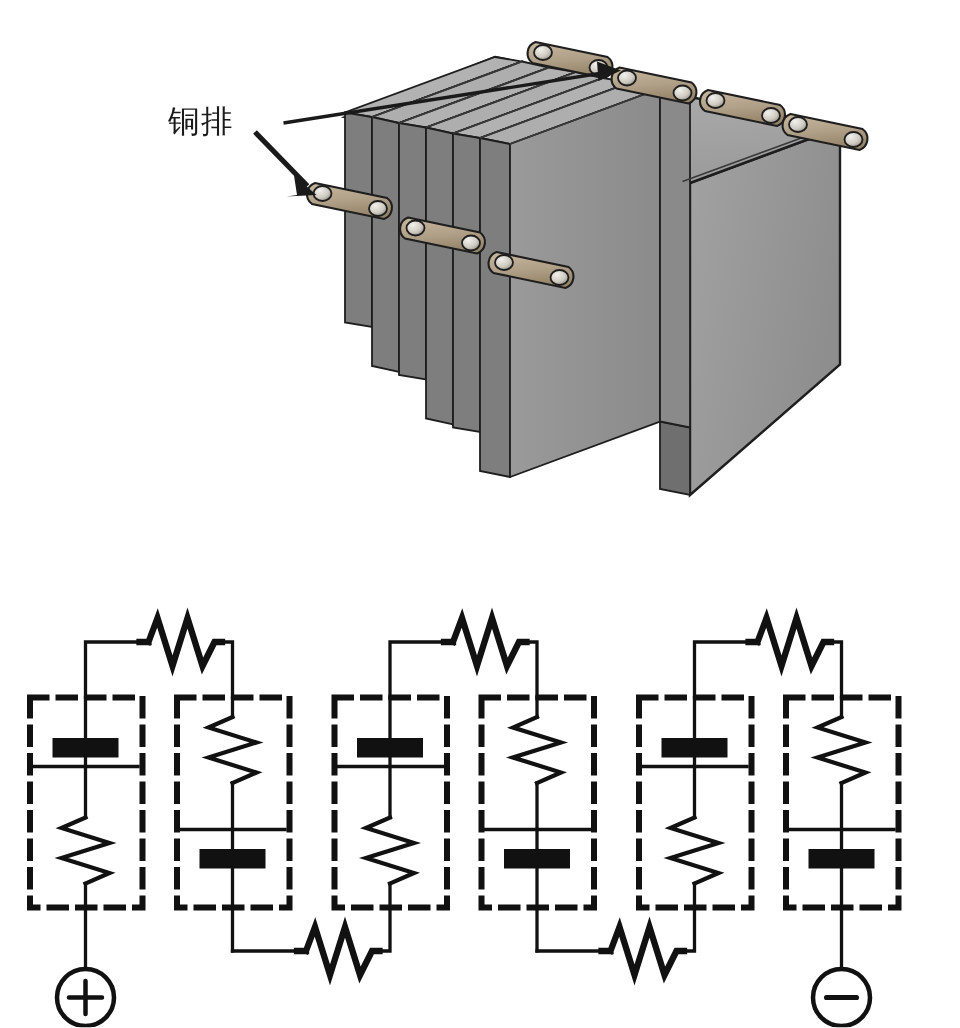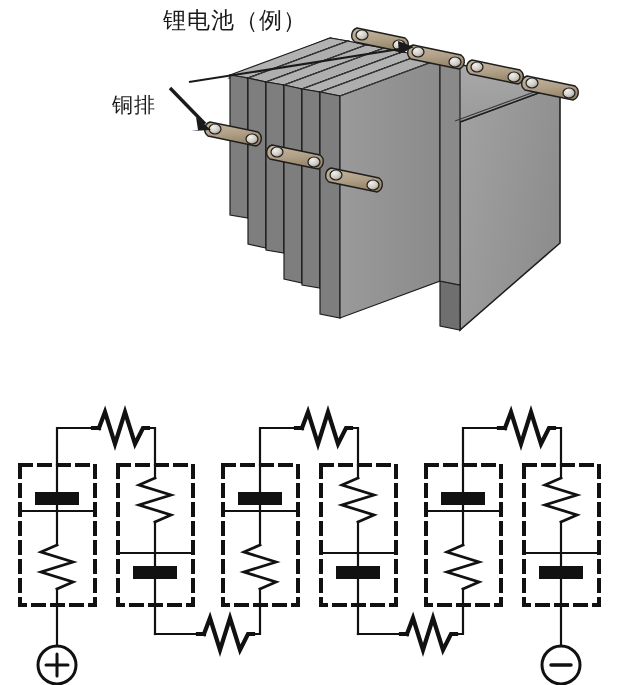--- a/index.html
+++ b/index.html
@@ -38,21 +38,20 @@
     left: 163px;
     top: 6px;
     font-size: 23px;
     line-height: 28px;
   }
   #busbar-label {
     left: 112px;
     top: 68px;
     font-size: 21px;
     line-height: 26px;
-    margin-top: 24px;
   }
   #watermark {
     position: absolute;
     left: 205px;
     top: 657px;
     font-family: "DejaVu Sans Mono", "Liberation Mono", monospace;
     font-size: 19px;
     letter-spacing: 1.2px;
     color: #2a2a2a;
     white-space: nowrap;
@@ -304,18 +303,17 @@
     <g>
       <circle cx="57" cy="665" r="19" fill="#ffffff" stroke="#111111" stroke-width="3"></circle>
       <path d="M57,654 L57,676 M46,665 L68,665" stroke="#111111" stroke-width="3" stroke-linecap="round"></path>
     </g>
     <g>
       <circle cx="561" cy="665" r="19" fill="#ffffff" stroke="#111111" stroke-width="3"></circle>
       <path d="M551,665 L571,665" stroke="#111111" stroke-width="3.4" stroke-linecap="round"></path>
     </g>
   </svg>
 
-  <div class="label-text" id="title-label">锂电池（例）</div>
 
   <div class="label-text" id="busbar-label">铜排</div>
 
 
 </div>
 
 </body></html>

